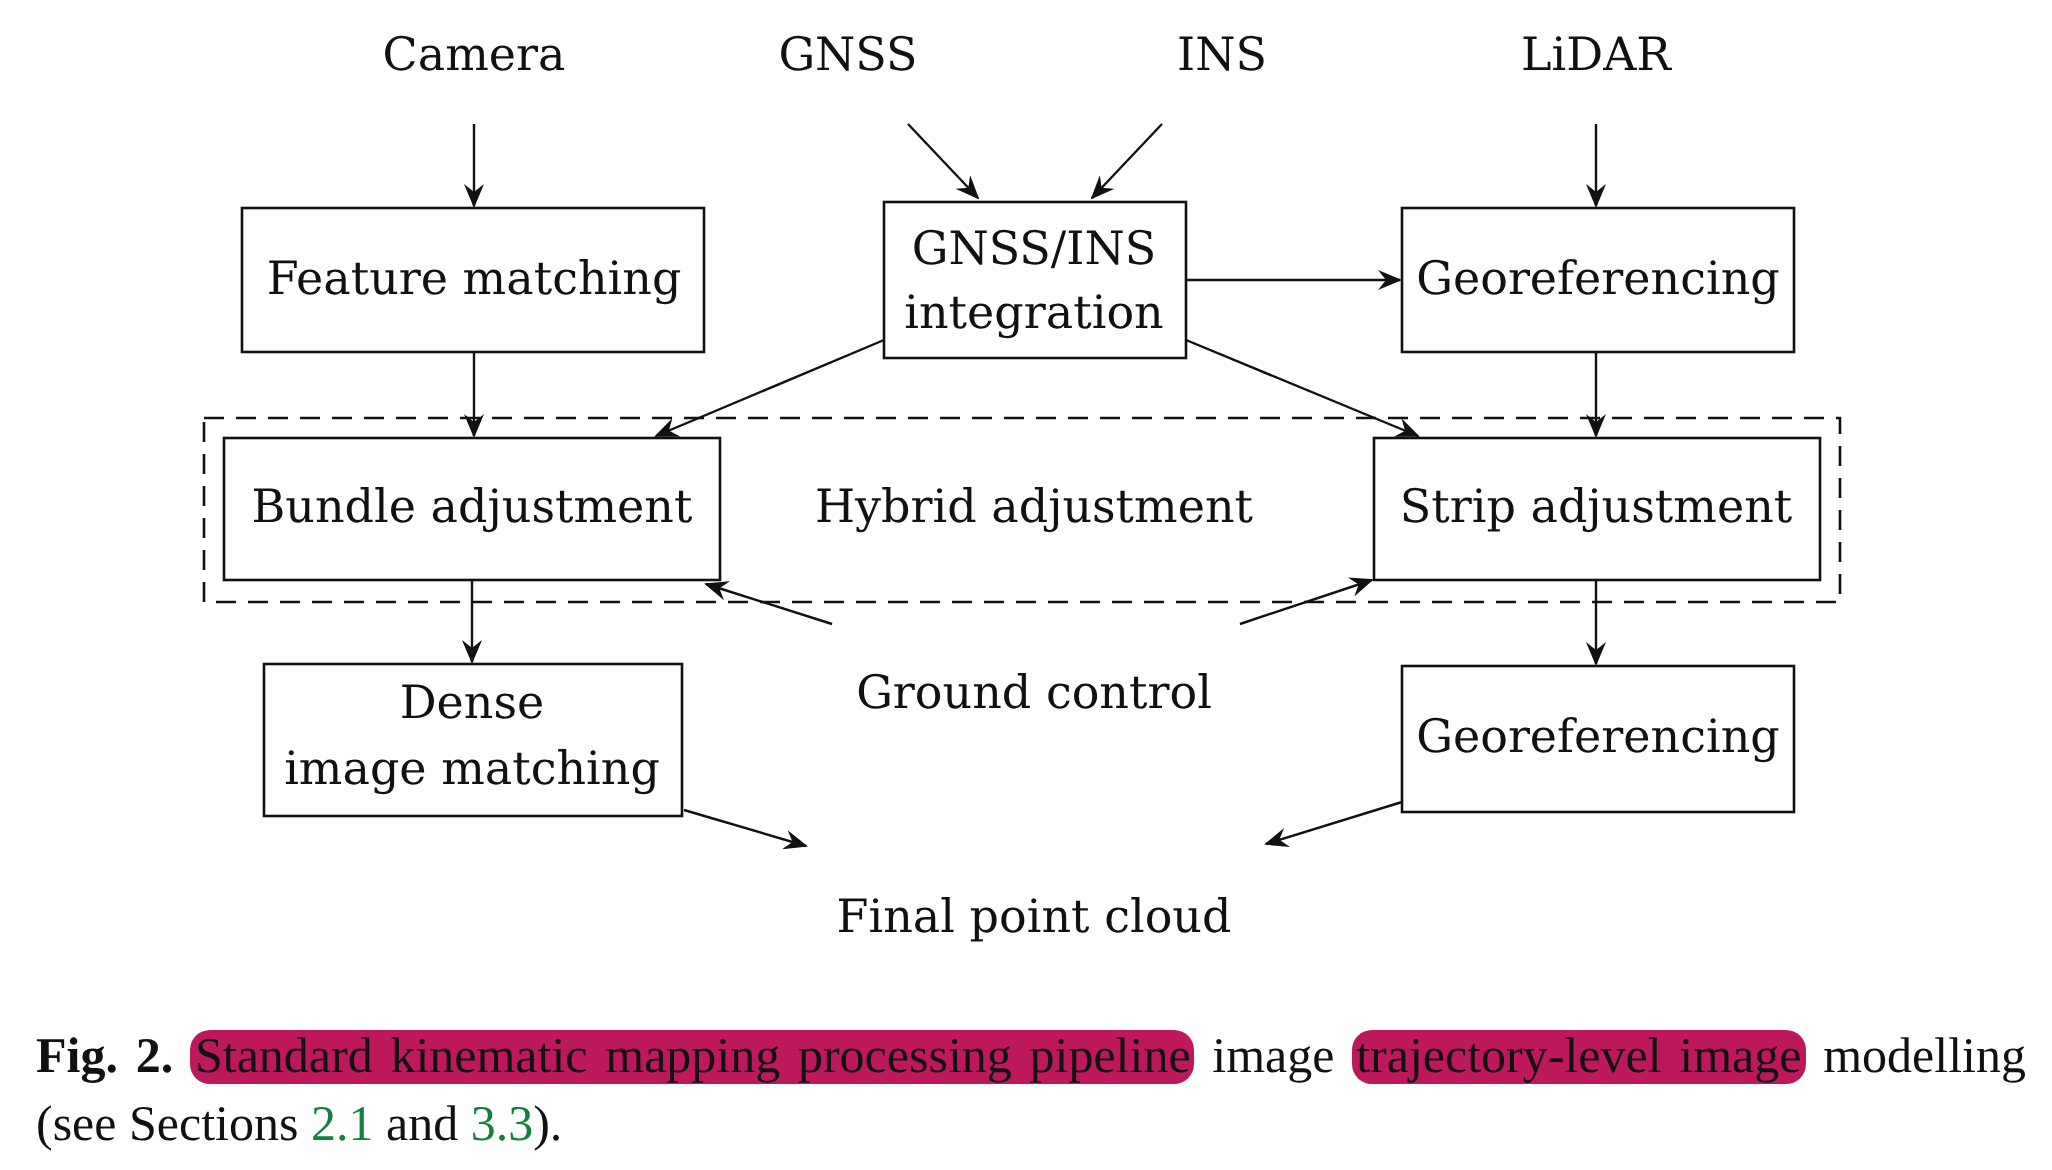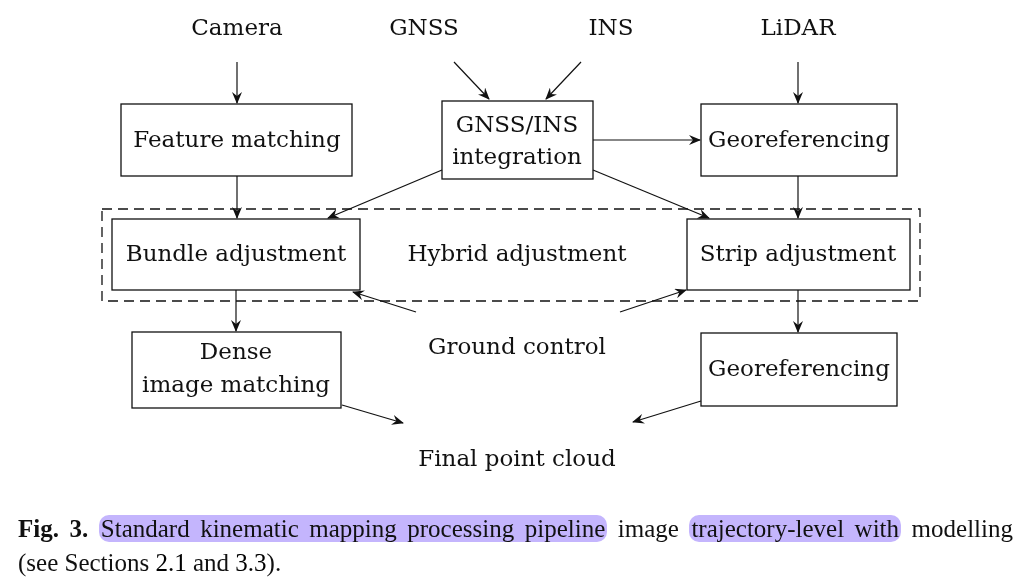--- a/index.html
+++ b/index.html
@@ -4,22 +4,22 @@
 <style>
   html, body { margin:0; padding:0; background:#ffffff; }
   body { width:1026px; height:585px; position:relative; overflow:hidden;
          font-family: "DejaVu Serif", "Liberation Serif", serif; color:#111; }
   svg#diagram { position:absolute; left:0; top:0; }
   .node-text { font-family: "DejaVu Serif", "Liberation Serif", serif; font-size:23px; fill:#111; }
   .caption { position:absolute; left:18px; top:512px; width:995px;
              font-family: "Liberation Serif", "DejaVu Serif", serif; font-size:25px; line-height:34px; color:#111;
              text-align:justify; }
   .caption .fig { font-weight:bold; }
-  .hl { background:#c4b5fd; border-radius:10px; padding:0 2px; }
-  .link { color:#000000; }
+  .hl { background:#be185d; border-radius:10px; padding:0 2px; }
+  .link { color:#15803d; }
 </style>
 </head>
 <body>
 
 <svg id="diagram" width="1026" height="500" viewBox="0 0 1026 500">
   <defs>
     <marker id="arr" markerWidth="12" markerHeight="10" refX="11" refY="5" orient="auto" markerUnits="userSpaceOnUse">
       <path d="M0,0 L12,5 L0,10 L4,5 Z" fill="#111"></path>
     </marker>
   </defs>
@@ -86,15 +86,15 @@
     <line x1="416" y1="312" x2="353" y2="292" marker-end="url(#arr)"></line>
     <line x1="620" y1="312" x2="686" y2="290" marker-end="url(#arr)"></line>
     <line x1="236" y1="290" x2="236" y2="331" marker-end="url(#arr)"></line>
     <line x1="798" y1="290" x2="798" y2="332" marker-end="url(#arr)"></line>
     <line x1="342" y1="405" x2="403" y2="423" marker-end="url(#arr)"></line>
     <line x1="701" y1="401" x2="633" y2="422" marker-end="url(#arr)"></line>
   </g>
 </svg>
 
 <div class="caption">
-  <span class="fig">Fig. 3.</span>
-  <span class="hl">Standard kinematic mapping processing pipeline</span><span> image </span><span class="hl">trajectory-level with</span><span> modelling (see  Sections </span><span class="link">2.1</span><span> and </span><span class="link">3.3</span><span>).</span>
+  <span class="fig">Fig. 2.</span>
+  <span class="hl">Standard kinematic mapping processing pipeline</span><span> image </span><span class="hl">trajectory-level image</span><span> modelling (see  Sections </span><span class="link">2.1</span><span> and </span><span class="link">3.3</span><span>).</span>
 </div>
 
 </body></html>

